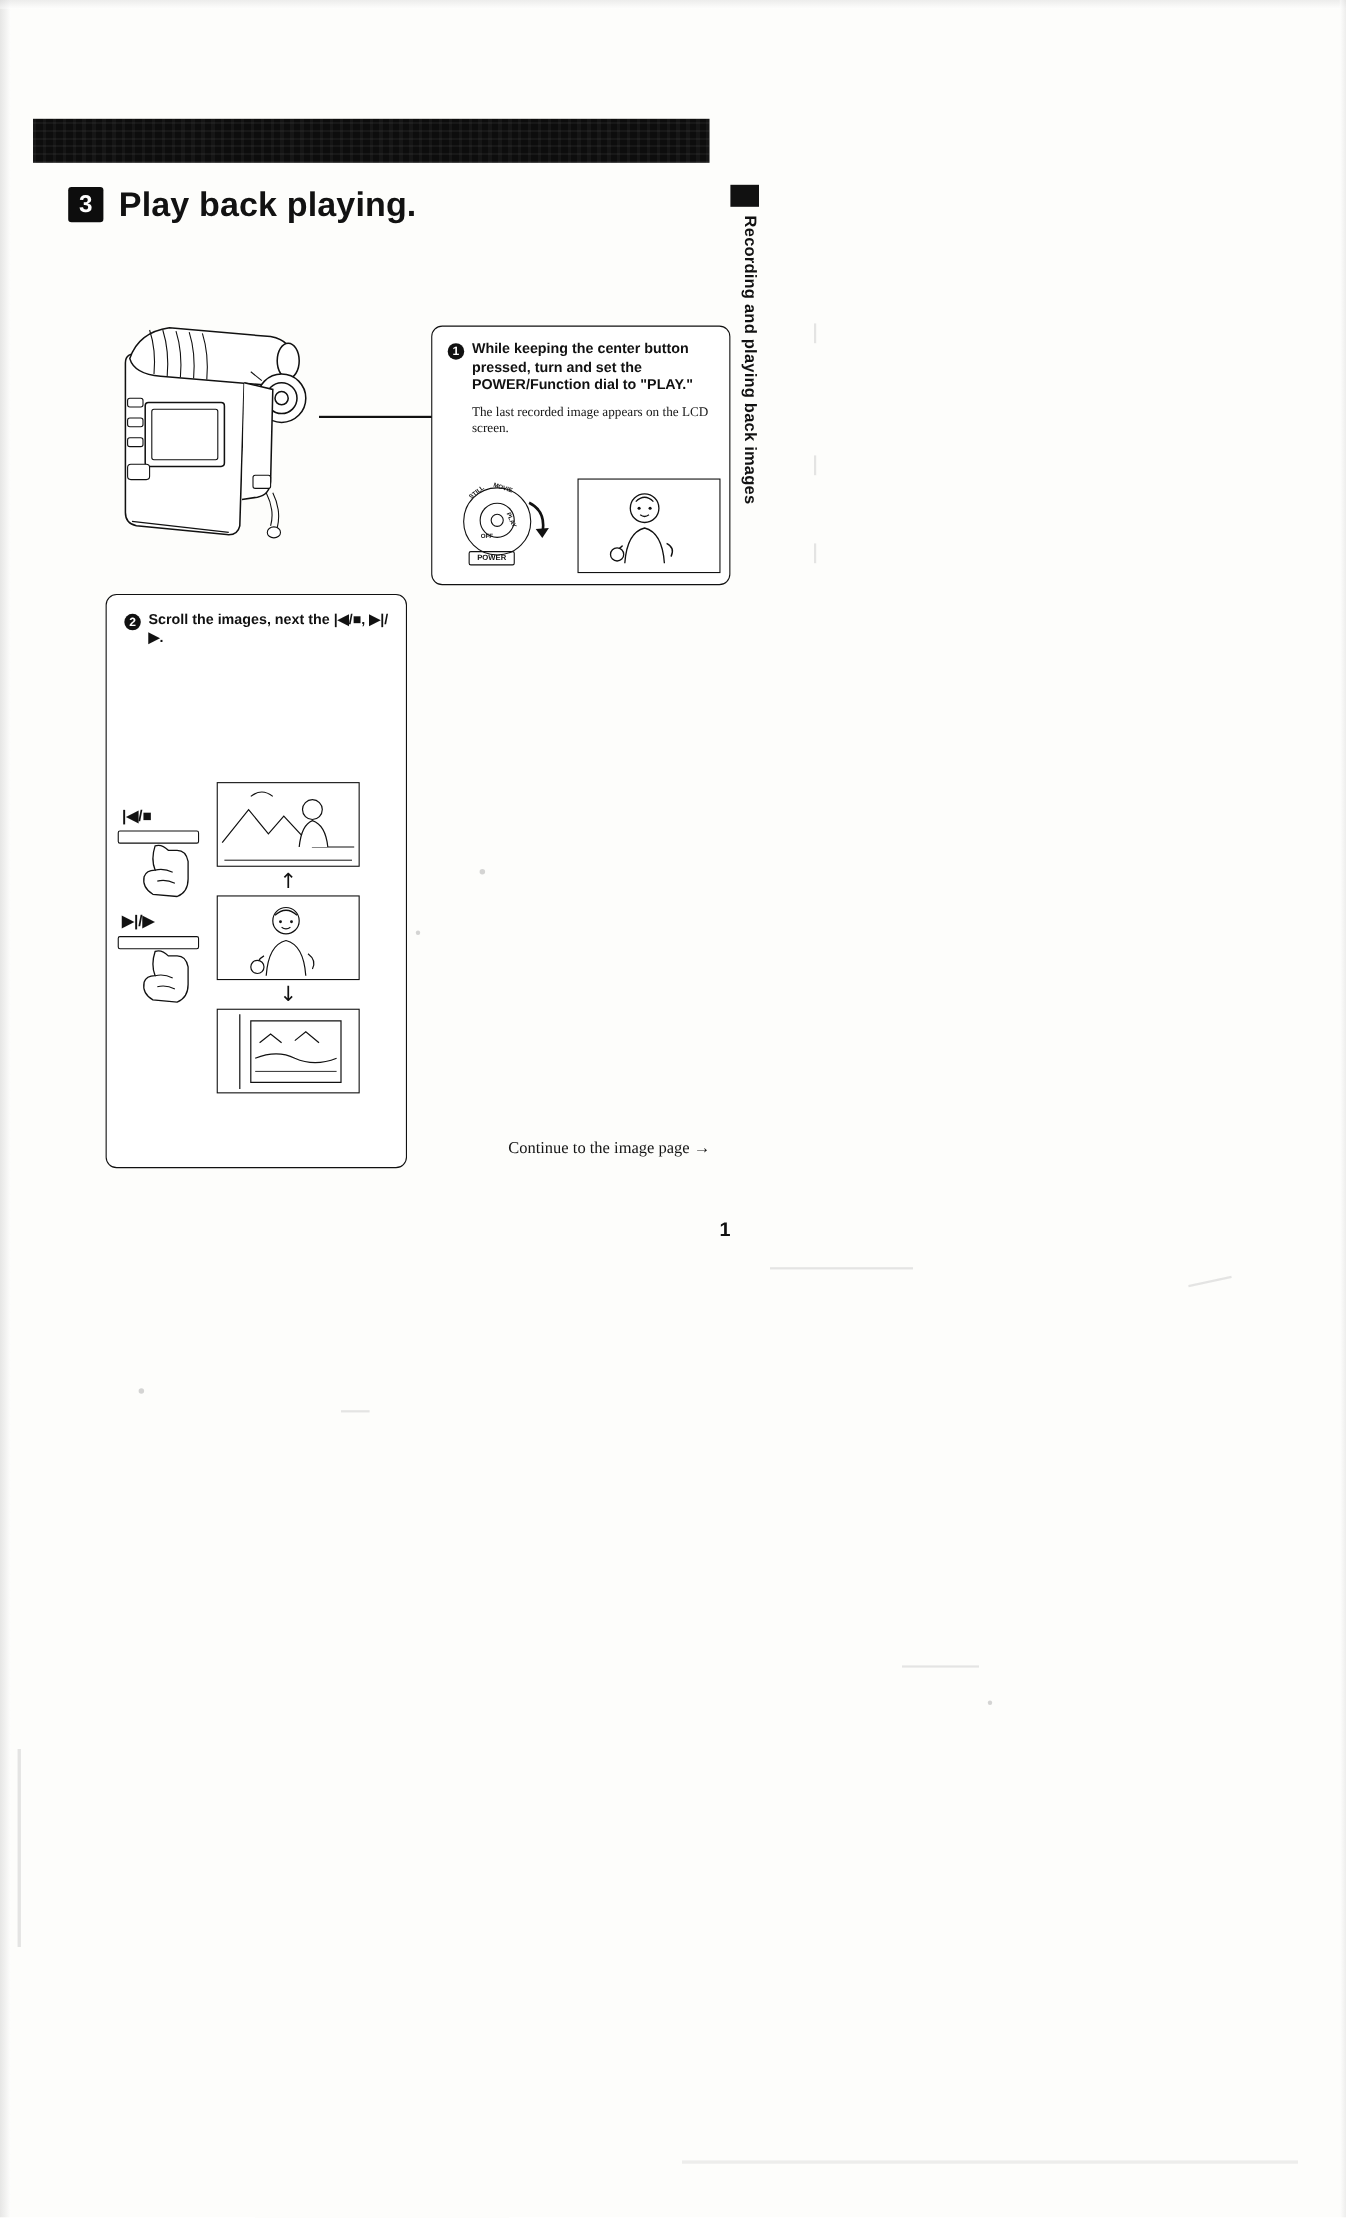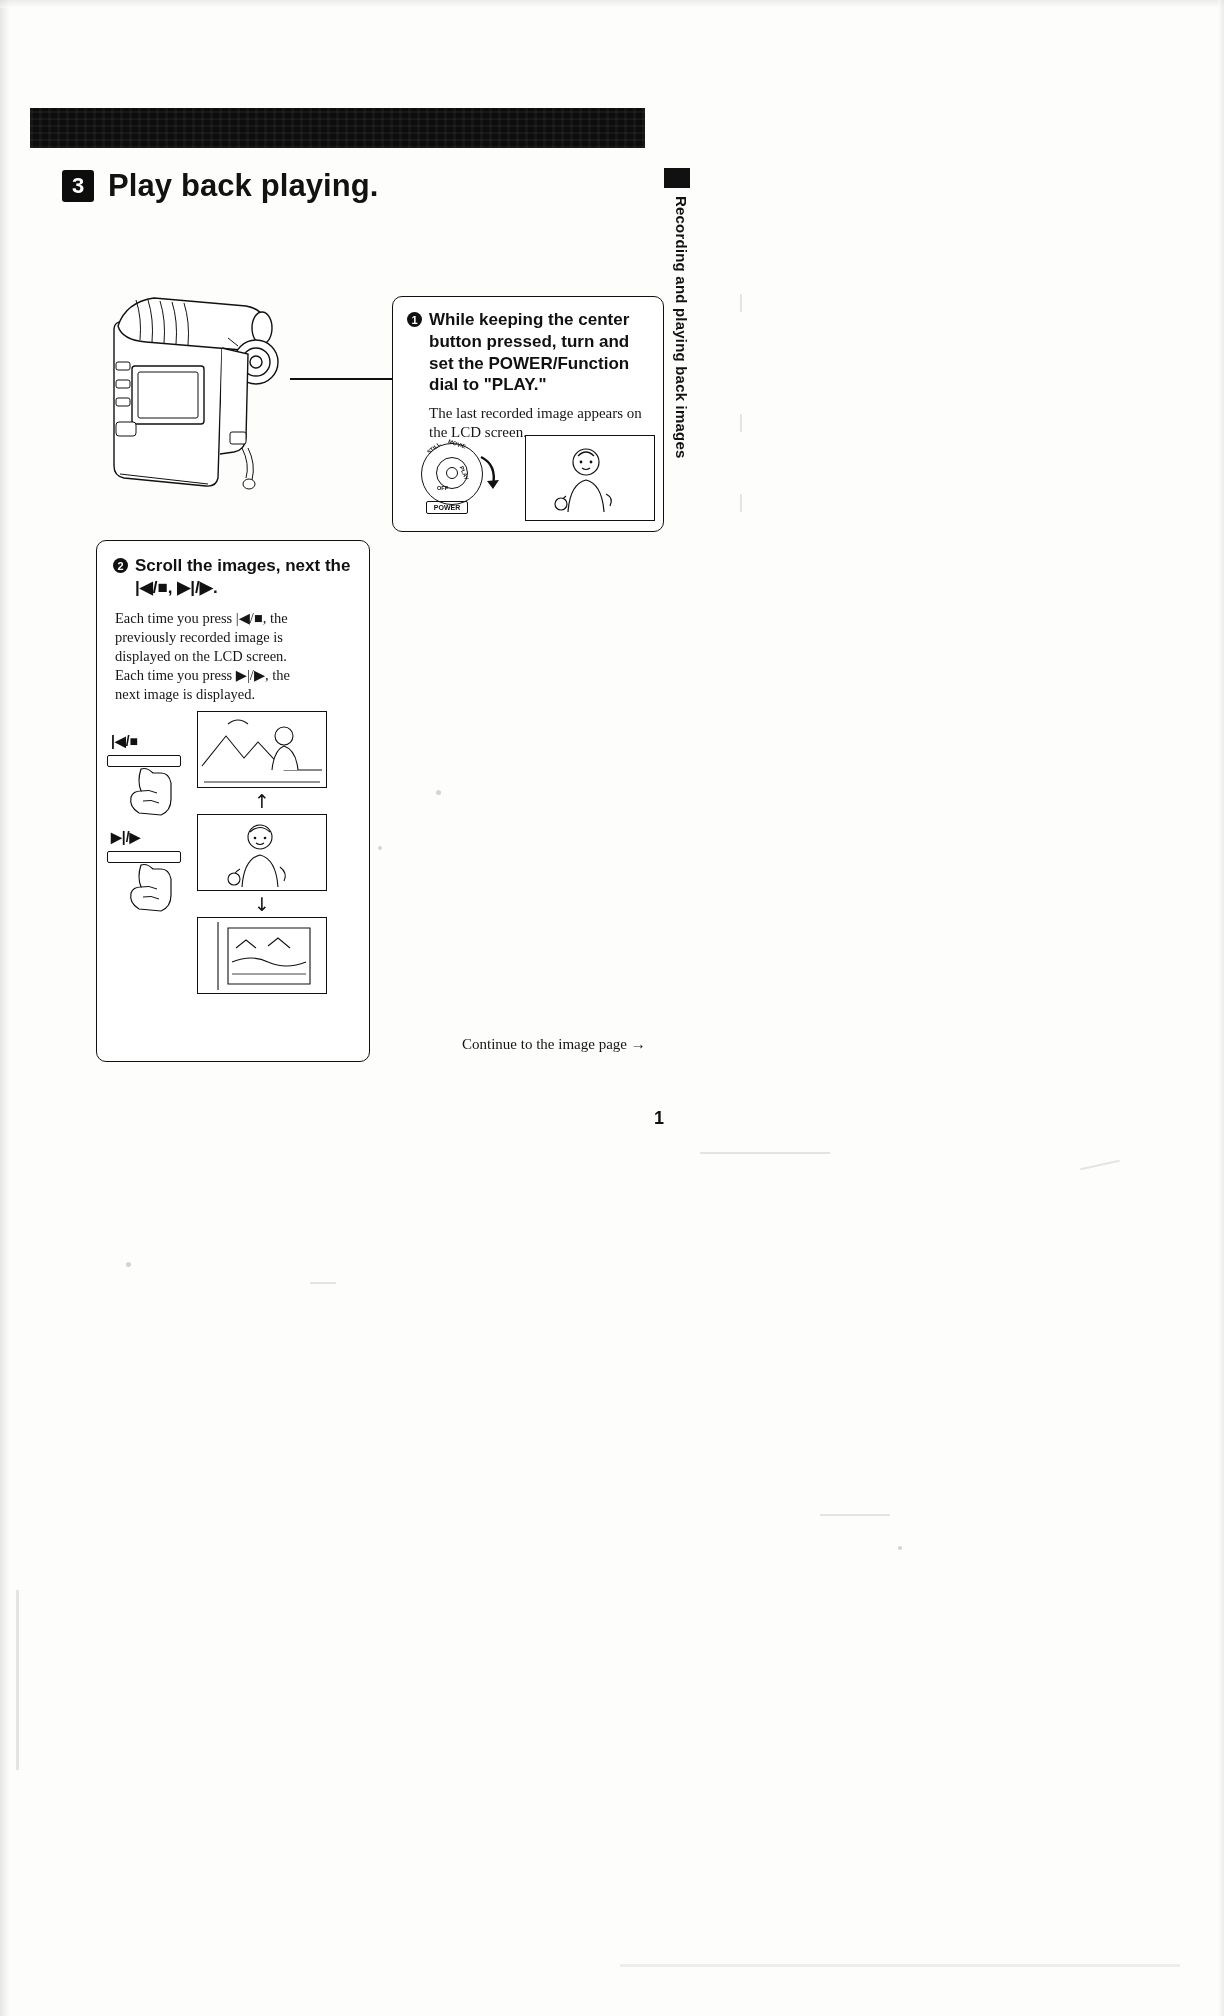--- a/index.html
+++ b/index.html
@@ -148,27 +148,27 @@
     font-family: "Liberation Sans", sans-serif;
     font-size: 11px;
     font-weight: bold;
     display: flex; align-items: center; justify-content: center;
     flex: none;
     margin-top: 3px;
   }
   .btitle {
     font-family: "Liberation Sans", sans-serif;
     font-weight: bold;
-    font-size: 17px;
+    font-size: 13px;
     line-height: 1.28;
     color: #111;
   }
   .bbody {
     font-family: "Liberation Serif", serif;
-    font-size: 15px;
+    font-size: 12px;
     line-height: 1.27;
     margin-top: 8px;
     margin-left: 22px;
     color: #161616;
   }
 
   
   .dial-wrap {
     position: absolute;
     left: 16px;
@@ -471,27 +471,20 @@
           <circle cx="35" cy="68" r="6" fill="#fff"></circle>
         </svg>
       </div>
     </div>
   </div>
 
   <div class="box2">
     <div class="bullet-row">
       <div class="bnum">2</div>
       <div class="btitle">Scroll the images, next the  |◀/■, ▶|/▶.</div>
-    </div>
-    <div class="b2body">
-      <div>Each time you press |◀/■, the</div>
-      <div>previously recorded image is</div>
-      <div>displayed on the LCD screen.</div>
-      <div>Each time you press ▶|/▶, the</div>
-      <div>next image is displayed.</div>
     </div>
 
     <div class="thumbstack">
       <div class="thumb">
         <svg width="128" height="75" viewBox="0 0 128 75" fill="none" stroke="#111" stroke-width="1.1">
           <path d="M4 54 L28 24 L46 46 L60 30 L86 58 L124 58"></path>
           <path d="M30 12 Q40 4 50 12"></path>
           <circle cx="86" cy="24" r="9" fill="#fff"></circle>
           <path d="M74 58 Q76 38 86 34 Q98 38 100 58" fill="#fff"></path>
           <path d="M6 70 L122 70" stroke-width="0.9"></path>

